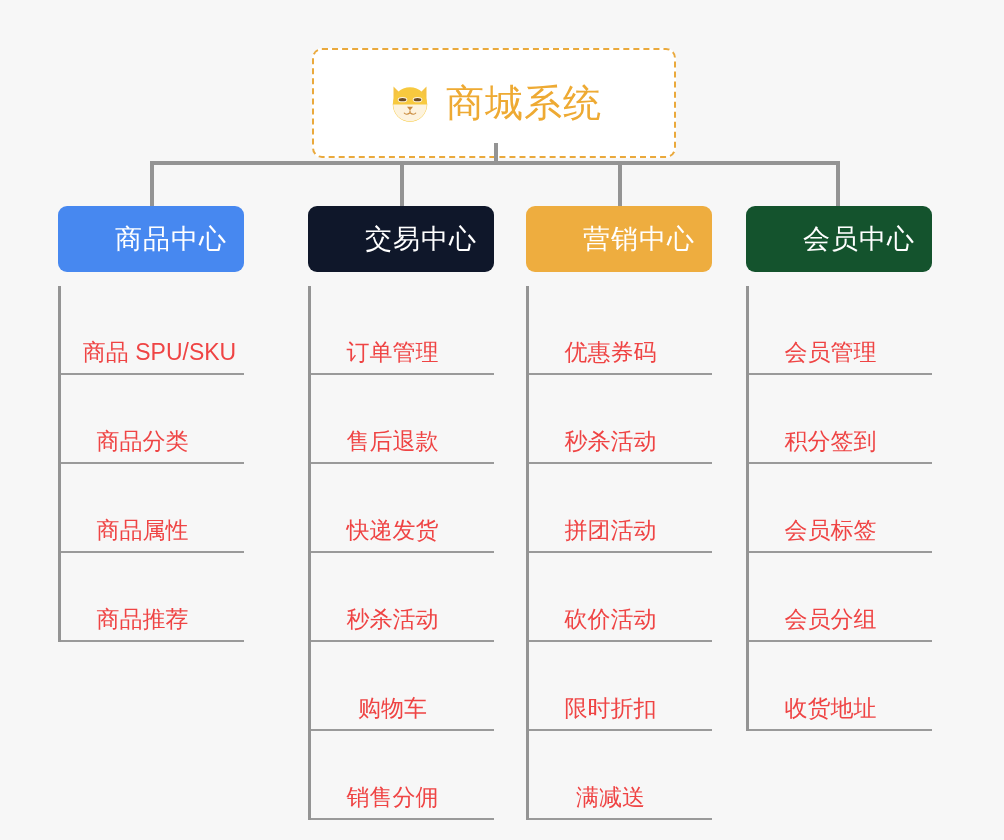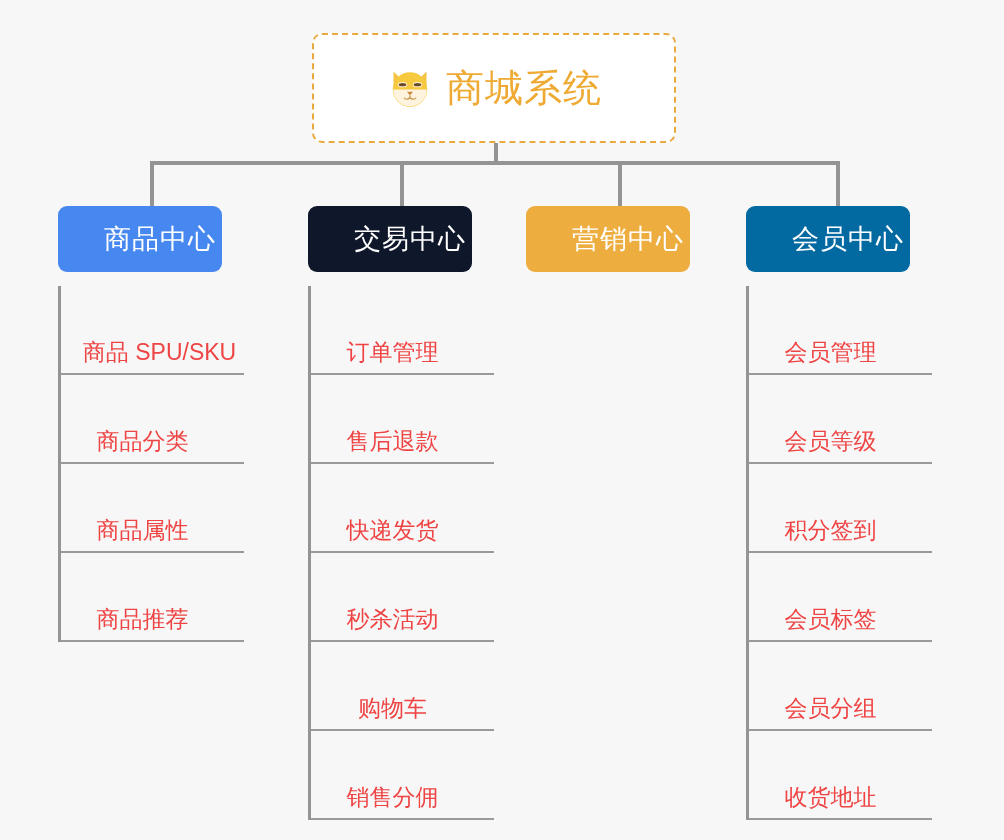--- a/index.html
+++ b/index.html
@@ -16,21 +16,21 @@
   #mindmap {
     position: relative;
     width: 1004px;
     height: 840px;
   }
 
   
   .root-node {
     position: absolute;
     left: 312px;
-    top: 33px;
+    top: 48px;
     width: 364px;
     height: 110px;
     background: #ffffff;
     border: 2px dashed #eaa93c;
     border-radius: 10px;
     box-sizing: border-box;
     display: flex;
     align-items: center;
     justify-content: center;
     gap: 12px;
@@ -81,21 +81,21 @@
     position: absolute;
     top: 206px;
     width: 186px;
   }
   .col-1 { left: 58px; }
   .col-2 { left: 308px; }
   .col-3 { left: 526px; }
   .col-4 { left: 746px; }
 
   .branch-header {
-    width: 164px;
+    width: 186px;
     height: 66px;
     border-radius: 9px;
     display: flex;
     align-items: center;
     justify-content: center;
     color: #ffffff;
     font-size: 27px;
     letter-spacing: 1px;
     box-sizing: border-box;
     padding-left: 40px;
@@ -204,34 +204,51 @@
       <div class="leaf-item short">
           <span class="leaf-label">销售分佣</span>
         </div>
     </div>
   </div>
 
   <div class="column col-3">
     <div class="branch-header" style="background: rgb(238, 173, 63);">
       <span>营销中心</span>
     </div>
+    <div class="leaf-list">
+      <div class="leaf-item short">
+          <span class="leaf-label">优惠券码</span>
+        </div>
+      <div class="leaf-item short">
+          <span class="leaf-label">秒杀活动</span>
+        </div>
+      <div class="leaf-item short">
+          <span class="leaf-label">拼团活动</span>
+        </div>
+      <div class="leaf-item short">
+          <span class="leaf-label">砍价活动</span>
+        </div>
+      <div class="leaf-item short">
+          <span class="leaf-label">限时折扣</span>
+        </div>
+      <div class="leaf-item short">
+          <span class="leaf-label">满减送</span>
+        </div>
+    </div>
   </div>
 
   <div class="column col-4">
-    <div class="branch-header" style="background: #0369a1;">
+    <div class="branch-header" style="background: #14532d;">
       <span>会员中心</span>
     </div>
     <div class="leaf-list">
       <div class="leaf-item short">
           <span class="leaf-label">会员管理</span>
         </div>
       <div class="leaf-item short">
-          <span class="leaf-label">会员等级</span>
-        </div>
-      <div class="leaf-item short">
           <span class="leaf-label">积分签到</span>
         </div>
       <div class="leaf-item short">
           <span class="leaf-label">会员标签</span>
         </div>
       <div class="leaf-item short">
           <span class="leaf-label">会员分组</span>
         </div>
       <div class="leaf-item short">
           <span class="leaf-label">收货地址</span>

